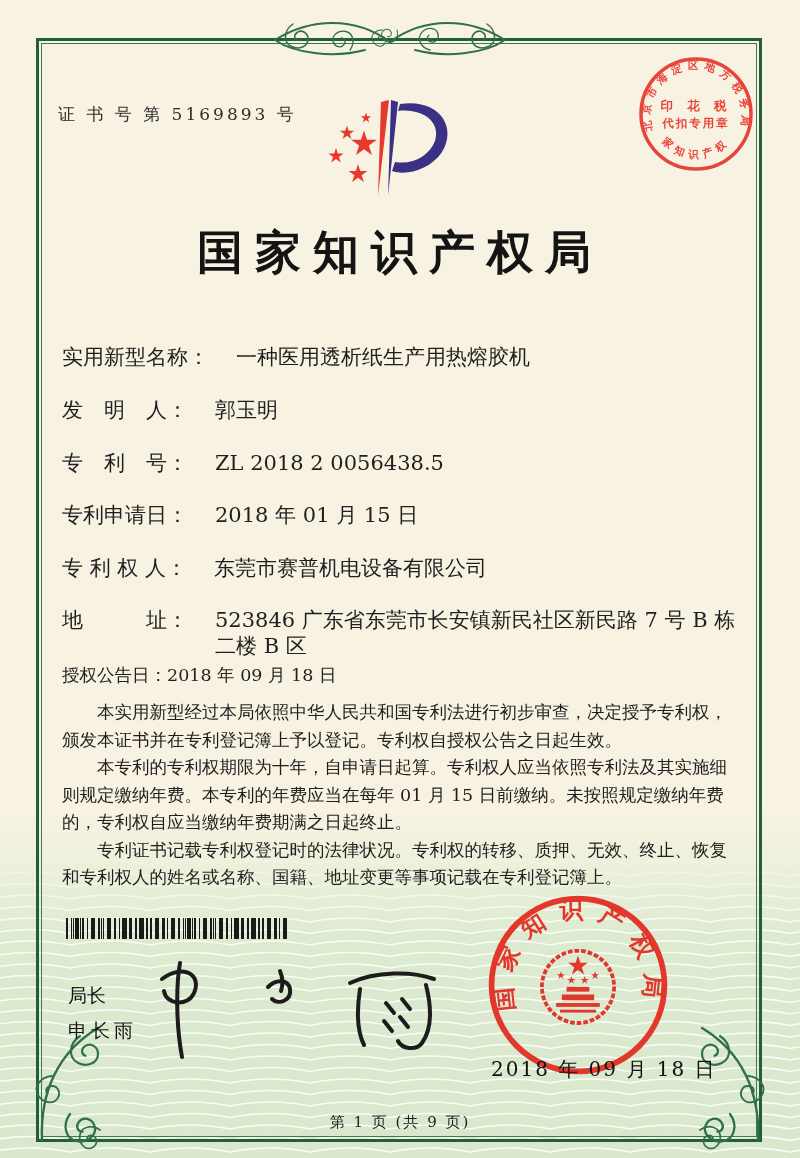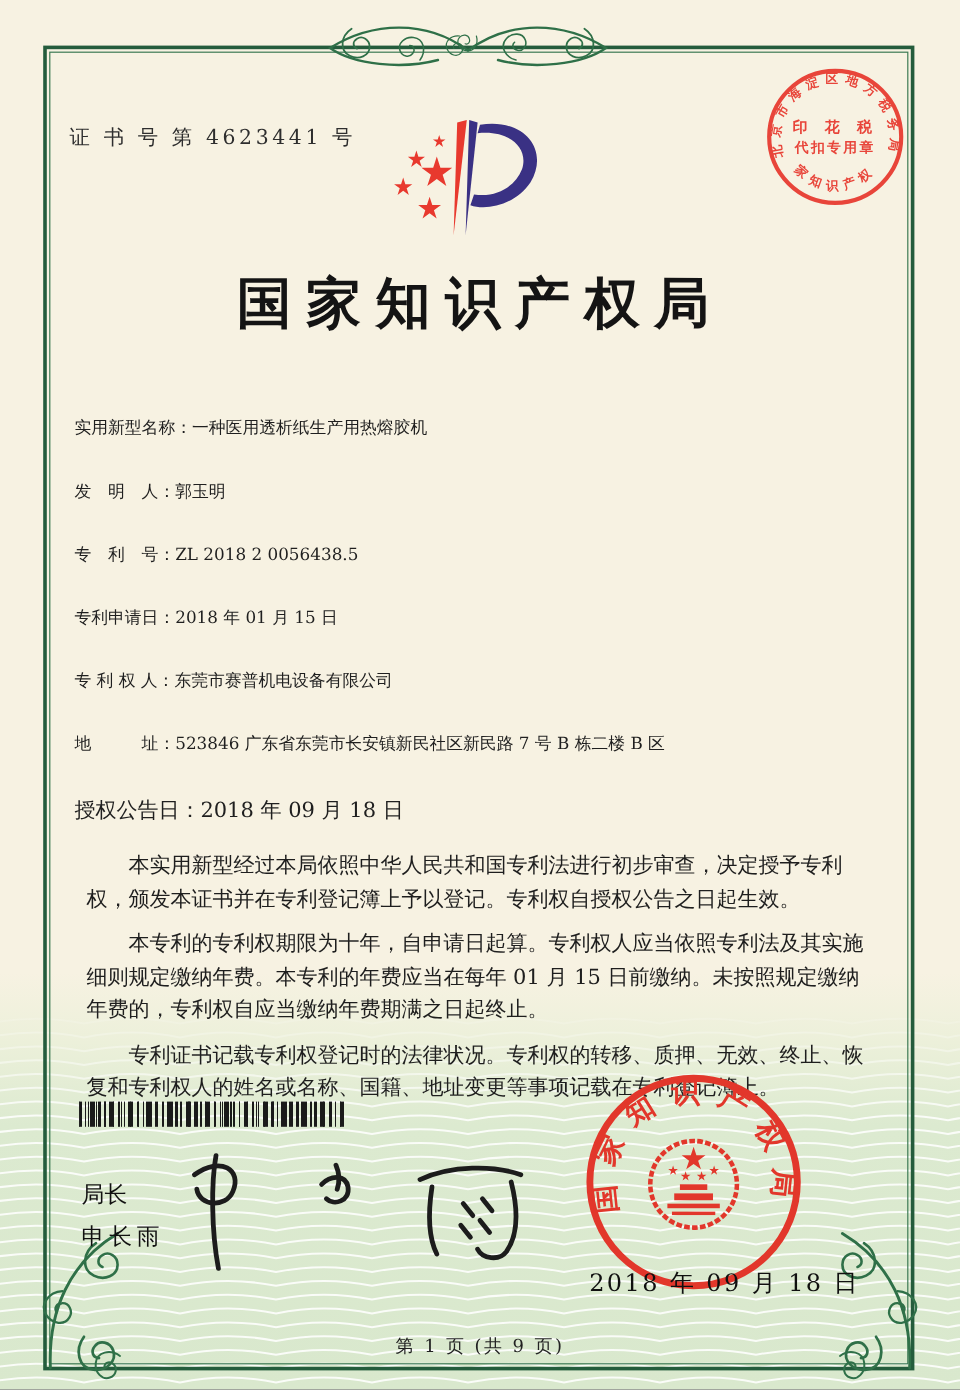--- a/index.html
+++ b/index.html
@@ -16,27 +16,27 @@
   .border-inner{
     position:absolute;left:2px;top:2px;right:2px;bottom:2px;
     border:1px solid #3c7a54;
   }
   .cert-number{position:absolute;left:58px;top:103px;font-size:17px;letter-spacing:3px;color:#2e2e2e;}
   .logo{position:absolute;left:308px;top:96px;}
   .title{
     position:absolute;left:0;top:222px;width:100%;text-align:center;
     font-size:46px;font-weight:bold;letter-spacing:12px;color:#141414;
   }
-  .field-row{position:absolute;left:62px;width:682px;display:flex;font-size:14px;color:#1f1f1f;line-height:26px;}
+  .field-row{position:absolute;left:62px;width:682px;display:flex;font-size:21px;color:#1f1f1f;line-height:26px;gap:27px;}
   .flabel{flex:none;white-space:pre;}
   .fvalue{flex:1;}
   .grant-row{position:absolute;left:62px;top:663px;width:700px;font-size:17.5px;color:#1f1f1f;}
   .grant-right{position:absolute;left:393px;top:0;}
   .paras{position:absolute;left:62px;top:699px;width:678px;font-size:17.5px;line-height:27.5px;color:#1e1e1e;}
-  .paras p{margin:10px;text-indent:2em;}
+  .paras p{margin:0;text-indent:2em;}
   .barcode{
     position:absolute;left:66px;top:918px;width:224px;height:21px;
     background-image:
       repeating-linear-gradient(90deg,#1a1a1a 0 2px,transparent 2px 5px,#1a1a1a 5px 6px,transparent 6px 9px,#1a1a1a 9px 13px,transparent 13px 16px),
       repeating-linear-gradient(90deg,#1a1a1a 0 1px,transparent 1px 7px);
   }
   .director-title{position:absolute;left:68px;top:983px;font-size:19px;color:#111;}
   .director-name{position:absolute;left:68px;top:1018px;font-size:19px;letter-spacing:4px;color:#111;}
   .signature{position:absolute;left:150px;top:945px;}
   .seal{position:absolute;left:483px;top:890px;}
@@ -116,21 +116,21 @@
   <svg style="position:absolute;left:652px;top:1022px;" width="130" height="130" viewBox="0 0 130 130">
     <g transform="translate(130,0) scale(-1,1)" stroke="#2f7048" stroke-width="2.4" fill="none" stroke-linecap="round">
       <path d="M80 6 C 40 30 22 70 24 118"></path>
       <use href="#curl" transform="translate(62,14) scale(0.9)"></use>
       <use href="#curl" transform="translate(34,54) scale(0.8) rotate(30)"></use>
       <use href="#curl" transform="translate(52,92) scale(0.95) rotate(-20)"></use>
       <use href="#curl" transform="translate(82,108) scale(0.7) rotate(70)"></use>
     </g>
   </svg>
 
-  <div class="cert-number">证 书 号 第 4623441 号</div>
+  <div class="cert-number">证 书 号 第 5169893 号</div>
 
   <svg class="logo" width="180" height="120" viewBox="0 0 180 120">
     <polygon points="73,6 81,4 70,100" fill="#e8392e"></polygon>
     <polygon points="83,4 90,6 80,100" fill="#3a3184"></polygon>
     <path d="M92 8 C 130 2 150 30 134 56 C 122 74 98 80 84 75 L 87 66 C 105 69 121 60 127 45 C 133 27 116 12 90 15 Z" fill="#3a3184"></path>
     <g fill="#e8392e">
       <use href="#star" transform="translate(58,22) scale(0.55)"></use>
       <use href="#star" transform="translate(39,37) scale(0.75)"></use>
       <use href="#star" transform="translate(56,48) scale(1.35)"></use>
       <use href="#star" transform="translate(28,60) scale(0.8)"></use>

